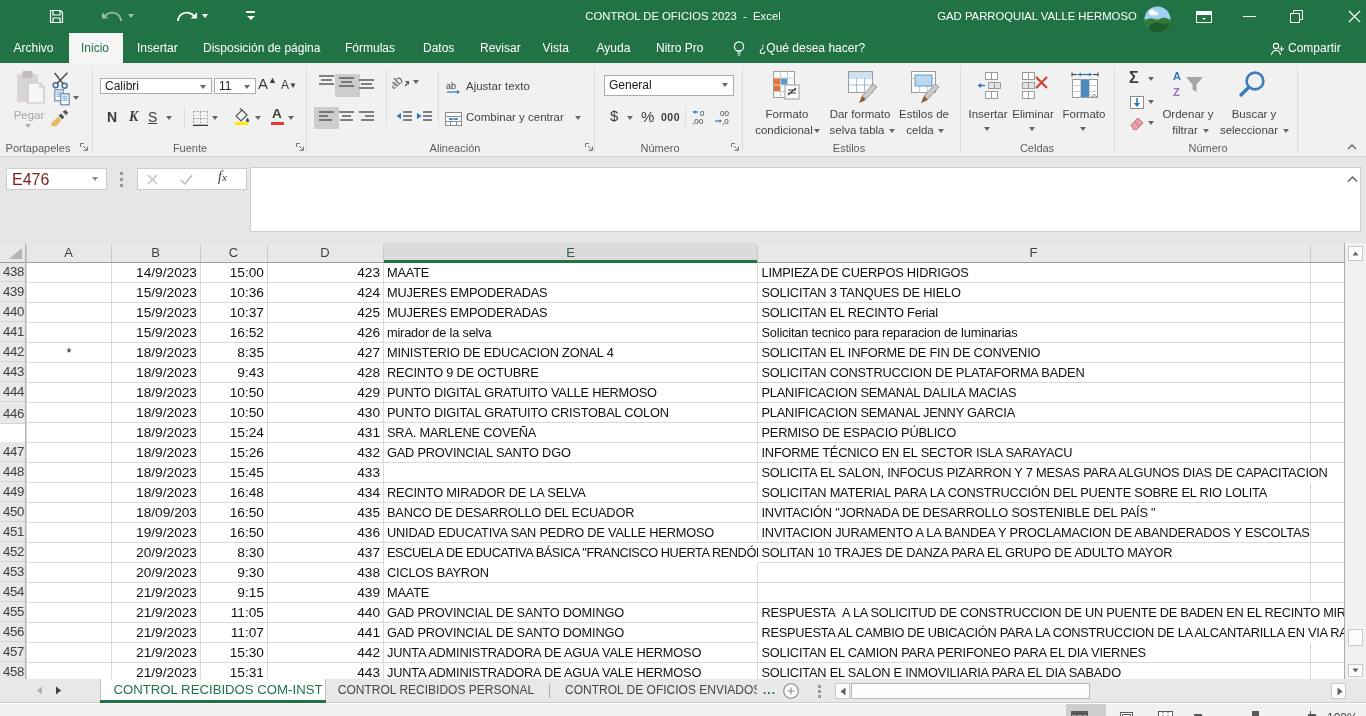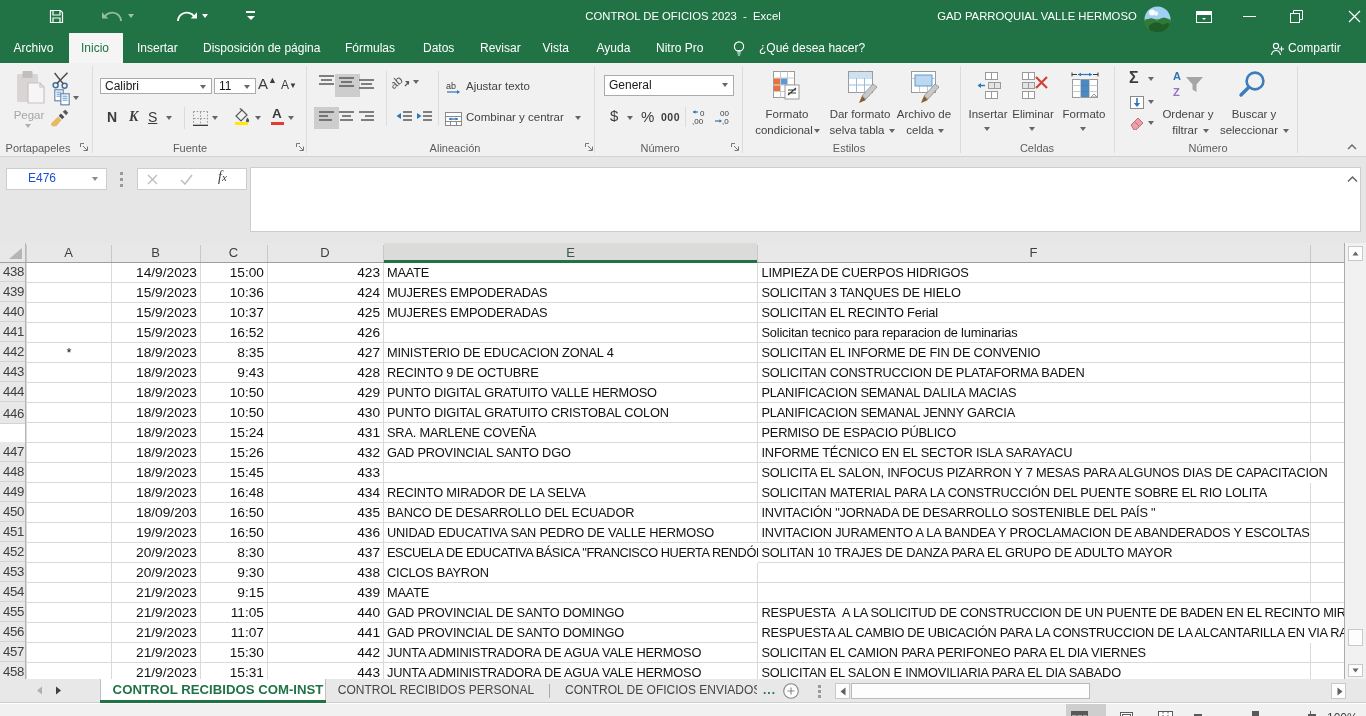--- a/index.html
+++ b/index.html
@@ -299,21 +299,21 @@
 <div class="rbtxt ctr" style="left:860px;top:45px">Dar formato</div>
 <div class="rbtxt ctr" style="left:857px;top:61px">selva tabla</div>
 <div class="dd" style="left:889px;top:66px"></div>
 <svg class="ab" style="left:911px;top:8px" width="30" height="33" viewBox="0 0 30 33">
       <rect x="0.5" y="0.5" width="24" height="21" fill="#fff" stroke="#9a9a9a"></rect>
       <path d="M0.5 7.5h24M8.5 7.5v14M16.5 7.5v14" stroke="#c9c9c9"></path>
       <rect x="4" y="4" width="17" height="11" fill="#bdd7ee" stroke="#5b9bd5"></rect>
       <path d="M13 25 L24 13l4 3-11 12z" fill="#c9c9c9" stroke="#8a8a8a" stroke-width="0.8"></path>
       <path d="M13 25l-3 7 7-3z" fill="#8a5a2b"></path>
     </svg>
-<div class="rbtxt ctr" style="left:924px;top:45px">Archivo de</div>
+<div class="rbtxt ctr" style="left:924px;top:45px">Estilos de</div>
 <div class="rbtxt ctr" style="left:920px;top:61px">celda</div>
 <div class="dd" style="left:938px;top:66px"></div>
 
 <svg class="ab" style="left:977px;top:9px" width="27" height="27" viewBox="0 0 27 27">
       <rect x="8.5" y="0.5" width="12" height="7" fill="#fff" stroke="#9a9a9a"></rect>
       <path d="M14.5 0.5v7" stroke="#9a9a9a"></path>
       <rect x="11.5" y="10.5" width="12" height="6" fill="#e4e4e4" stroke="#9a9a9a"></rect>
       <path d="M17.5 10.5v6" stroke="#9a9a9a"></path>
       <rect x="8.5" y="19.5" width="12" height="7" fill="#fff" stroke="#9a9a9a"></rect>
       <path d="M14.5 19.5v7" stroke="#9a9a9a"></path>
@@ -369,21 +369,21 @@
 <svg class="ab" style="left:1238px;top:7px" width="30" height="30" viewBox="0 0 30 30">
       <circle cx="17" cy="11" r="8.4" fill="none" stroke="#3c7dbc" stroke-width="2.6"></circle>
       <path d="M10.8 17.2L3 25" stroke="#3c7dbc" stroke-width="3.4" stroke-linecap="round"></path>
     </svg>
 <div class="rbtxt ctr" style="left:1254px;top:45px">Buscar y</div>
 <div class="rbtxt ctr" style="left:1249px;top:61px">seleccionar</div>
 <div class="dd" style="left:1283px;top:66px"></div>
 </div>
 <div id="fband" class="ab">
 <div class="wbox" style="left:6px;top:11px;width:101px;height:22px;border-color:#cdcdcd"></div>
-<div class="ab" style="left:28px;top:14px;font-size:12px;color:#1d4ed8">E476</div>
+<div class="ab" style="left:12px;top:14px;font-size:16px;color:#7f1d1d">E476</div>
 <div class="dd" style="left:92px;top:20px;border-top-color:#8a8a8a"></div>
 <div class="ab" style="left:120px;top:15px;width:3px;height:3px;background:#9a9a9a;box-shadow:0 6px #9a9a9a,0 12px #9a9a9a"></div>
 <div class="wbox" style="left:137px;top:11px;width:110px;height:22px;border-color:#cdcdcd"></div>
 <svg class="ab" style="left:147px;top:17px" width="11" height="11" viewBox="0 0 11 11">
       <path d="M1 1l9 9M10 1l-9 9" stroke="#bdbdbd" stroke-width="1.4"></path>
     </svg>
 <svg class="ab" style="left:180px;top:17px" width="13" height="11" viewBox="0 0 13 11">
       <path d="M1 6l4 4 7-9" fill="none" stroke="#bdbdbd" stroke-width="1.5"></path>
     </svg>
 <div class="ab" style="left:218px;top:12px;font-size:14px;font-style:italic;font-family:'Liberation Serif',serif;color:#3b3b3b">f<span style="font-size:11px">x</span></div>
@@ -446,20 +446,21 @@
 <div class="rowhdr" style="top:59px">440</div>
 <div class="celltxt num" style="left:112px;top:60px;width:85px">15/9/2023</div>
 <div class="celltxt num" style="left:201px;top:60px;width:63px">10:37</div>
 <div class="celltxt num" style="left:268px;top:60px;width:112px">425</div>
 <div class="celltxt" style="left:384px;top:60px;width:373px;padding-left:3px;">MUJERES EMPODERADAS</div>
 <div class="celltxt" style="left:758px;top:60px;width:552px;padding-left:3.5px">SOLICITAN EL RECINTO Ferial</div>
 <div class="rowhdr" style="top:79px">441</div>
 <div class="celltxt num" style="left:112px;top:80px;width:85px">15/9/2023</div>
 <div class="celltxt num" style="left:201px;top:80px;width:63px">16:52</div>
 <div class="celltxt num" style="left:268px;top:80px;width:112px">426</div>
+<div class="celltxt" style="left:384px;top:80px;width:373px;padding-left:3px;">mirador de la selva</div>
 <div class="celltxt" style="left:758px;top:80px;width:552px;padding-left:3.5px">Solicitan tecnico para reparacion de luminarias</div>
 <div class="rowhdr" style="top:99px">442</div>
 <div class="celltxt" style="left:27px;top:100px;width:84px;text-align:center">*</div>
 <div class="celltxt num" style="left:112px;top:100px;width:85px">18/9/2023</div>
 <div class="celltxt num" style="left:201px;top:100px;width:63px">8:35</div>
 <div class="celltxt num" style="left:268px;top:100px;width:112px">427</div>
 <div class="celltxt" style="left:384px;top:100px;width:373px;padding-left:3px;">MINISTERIO DE EDUCACION ZONAL 4</div>
 <div class="celltxt" style="left:758px;top:100px;width:552px;padding-left:3.5px">SOLICITAN EL INFORME DE FIN DE CONVENIO</div>
 <div class="rowhdr" style="top:119px">443</div>
 <div class="celltxt num" style="left:112px;top:120px;width:85px">18/9/2023</div>
@@ -578,21 +579,21 @@
 </div>
 <div id="tabbar" class="ab">
 <svg class="ab" style="left:36px;top:7px" width="7" height="9" viewBox="0 0 7 9">
       <path d="M6 0.5L1 4.5l5 4z" fill="#b0b0b0"></path>
     </svg>
 <svg class="ab" style="left:55px;top:7px" width="7" height="9" viewBox="0 0 7 9">
       <path d="M1 0.5l5 4-5 4z" fill="#3f3f3f"></path>
     </svg>
 <div class="ab" style="left:100px;top:0;width:226px;height:22px;background:#fff;border-left:1px solid #c2c2c2;border-right:1px solid #c2c2c2"></div>
 <div class="ab" style="left:100px;top:21px;width:226px;height:3px;background:#217346"></div>
-<div class="sheettab" style="left:106px;width:224px;font-weight:bold;color:#217346;top:-1px;font-size:13.2px">CONTROL RECIBIDOS COM-INST</div>
+<div class="sheettab" style="left:106px;width:224px;font-weight:normal;color:#217346;top:-1px;font-size:13.2px">CONTROL RECIBIDOS COM-INST</div>
 <div class="sheettab" style="left:327px;width:218px;font-size:12px">CONTROL RECIBIDOS PERSONAL</div>
 <div class="ab" style="left:549px;top:5px;width:1px;height:14px;background:#ababab"></div>
 <div class="sheettab" style="left:565px;width:192px;overflow:hidden;font-size:12px;text-align:left;white-space:nowrap">CONTROL DE OFICIOS ENVIADOS</div>
 <div class="ab" style="left:763px;top:0px;height:24px;line-height:22px;font-weight:bold;color:#217346;font-size:12px;letter-spacing:1px">...</div>
 <svg class="ab" style="left:783px;top:4px" width="16" height="16" viewBox="0 0 16 16">
       <circle cx="8" cy="8" r="7.3" fill="#fdfdfd" stroke="#868686" stroke-width="1.1"></circle>
       <path d="M8 4.5v7M4.5 8h7" stroke="#868686" stroke-width="1.1"></path>
     </svg>
 <div class="ab" style="left:818px;top:6px;width:2.5px;height:2.5px;background:#9a9a9a;box-shadow:0 5px #9a9a9a,0 10px #9a9a9a"></div>
 <div class="sbtn" style="left:835px;top:4px;width:15px;height:16px"></div>

